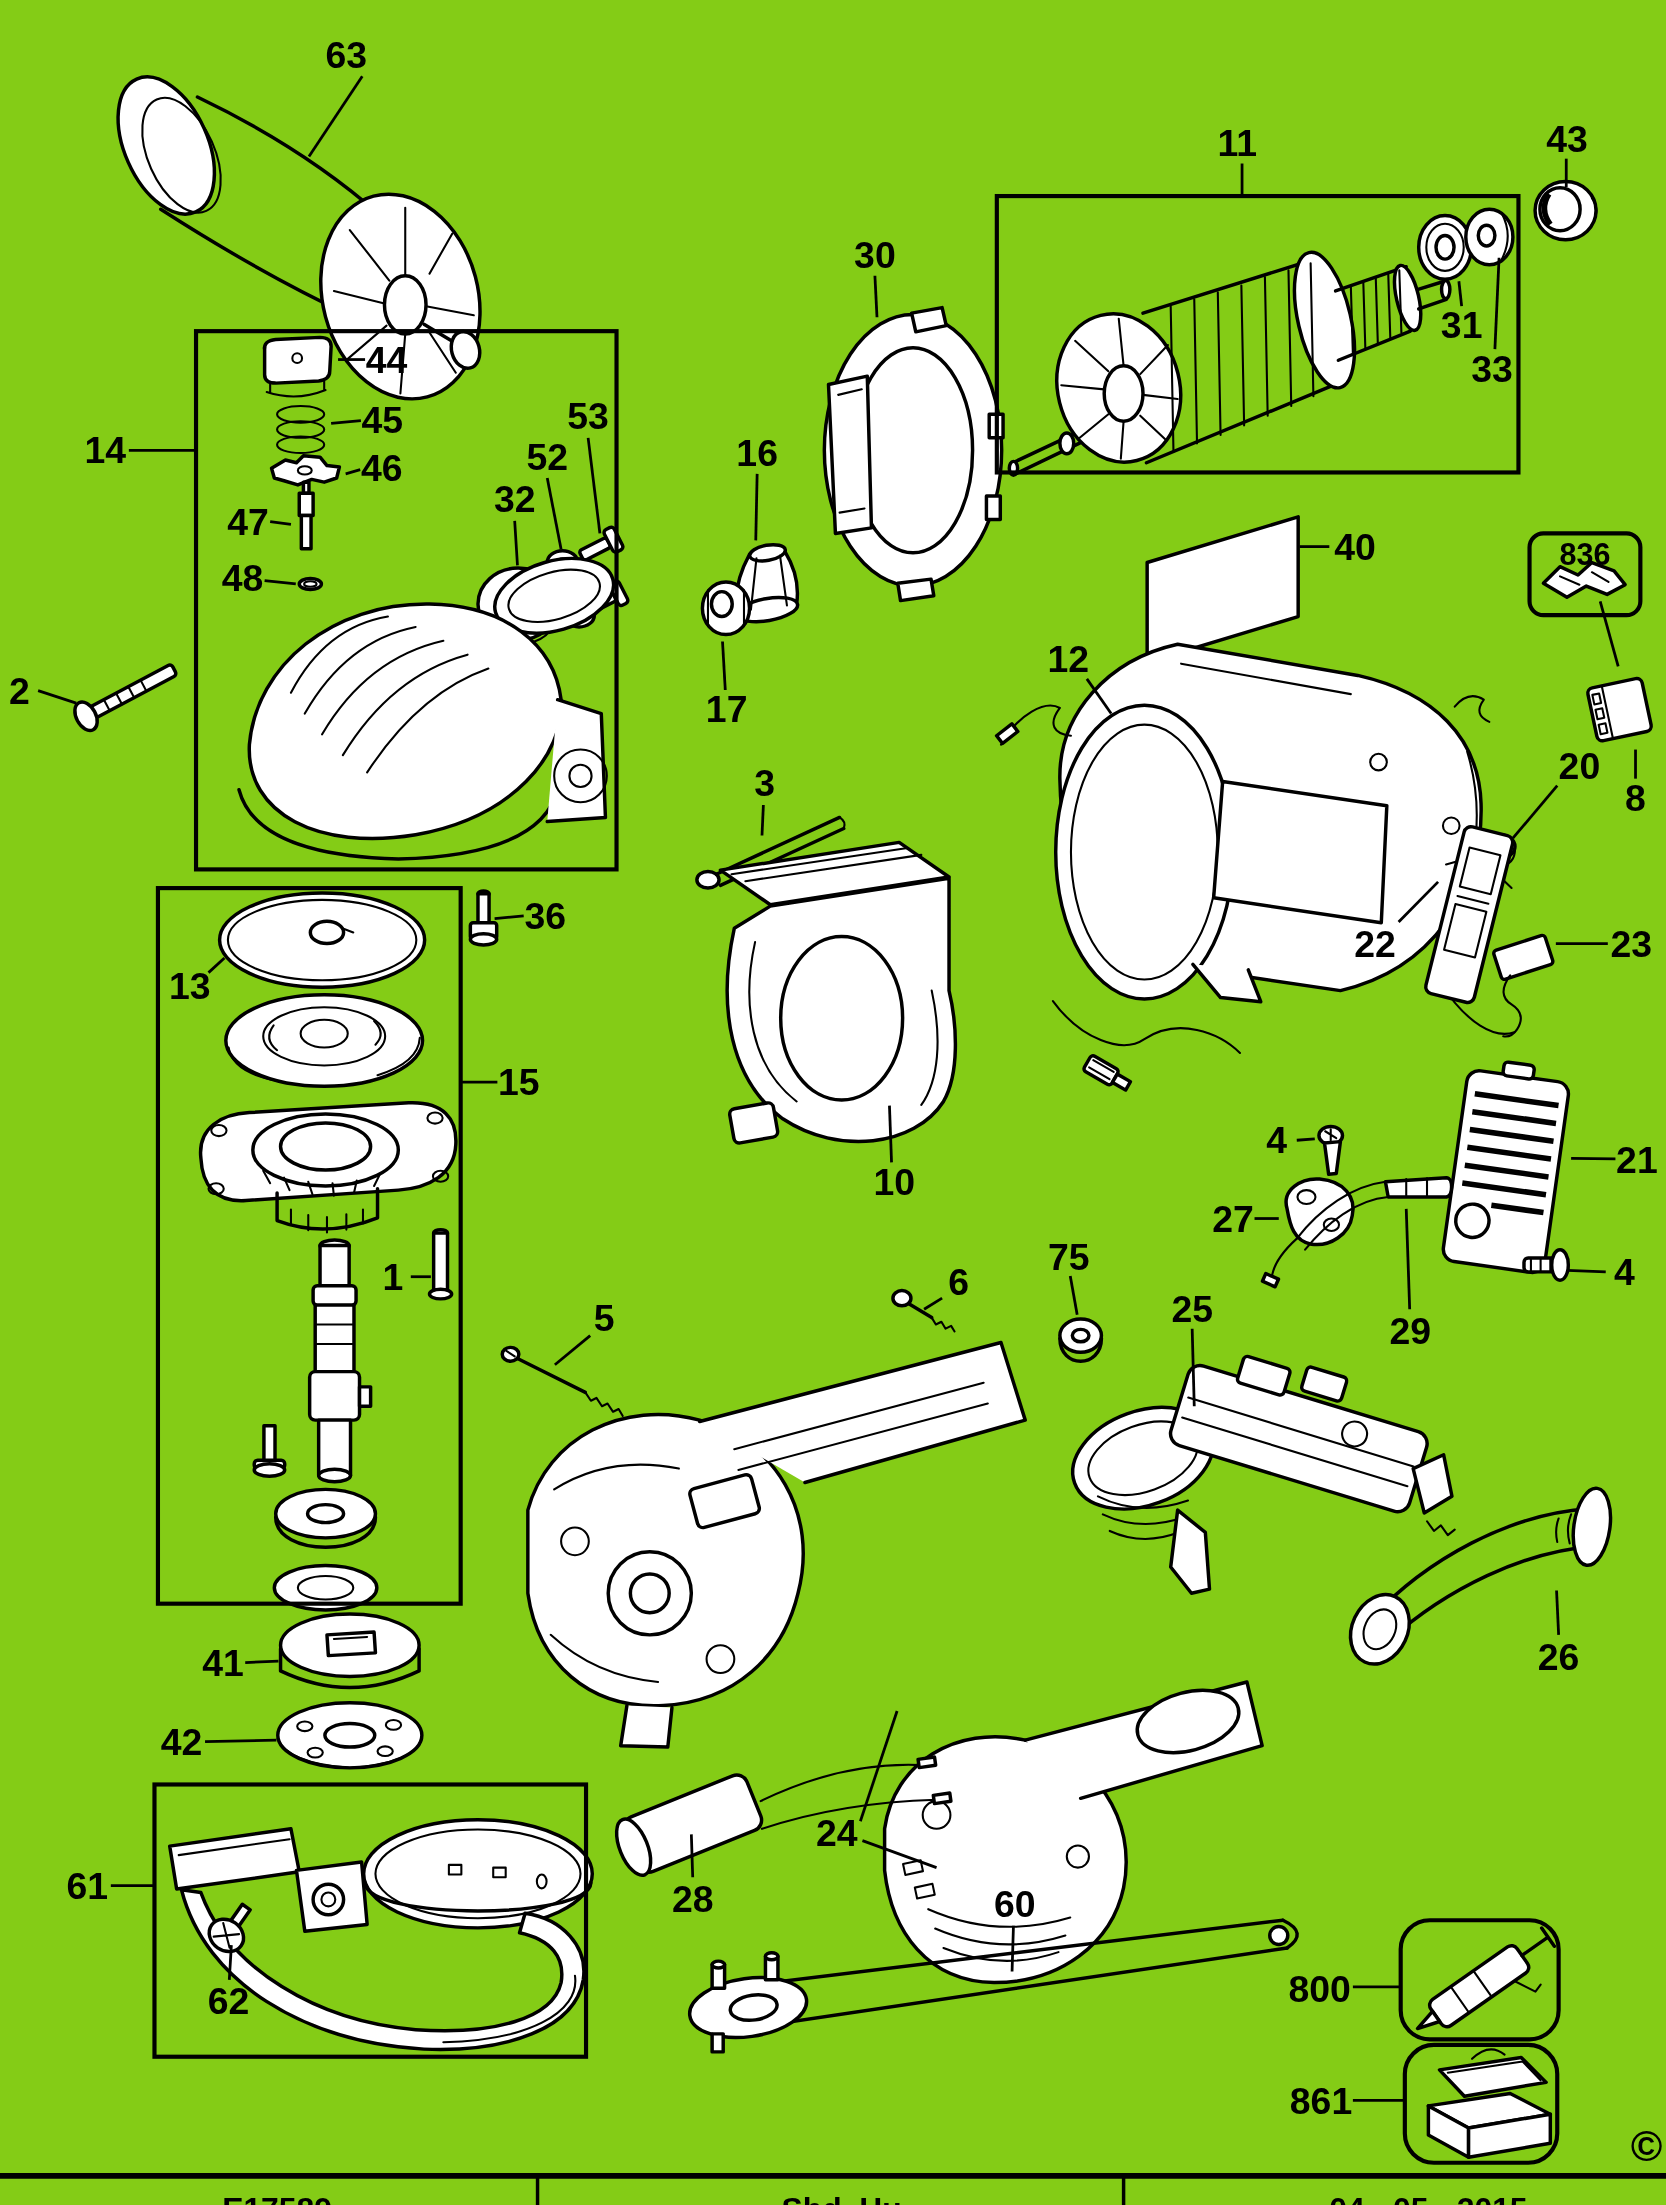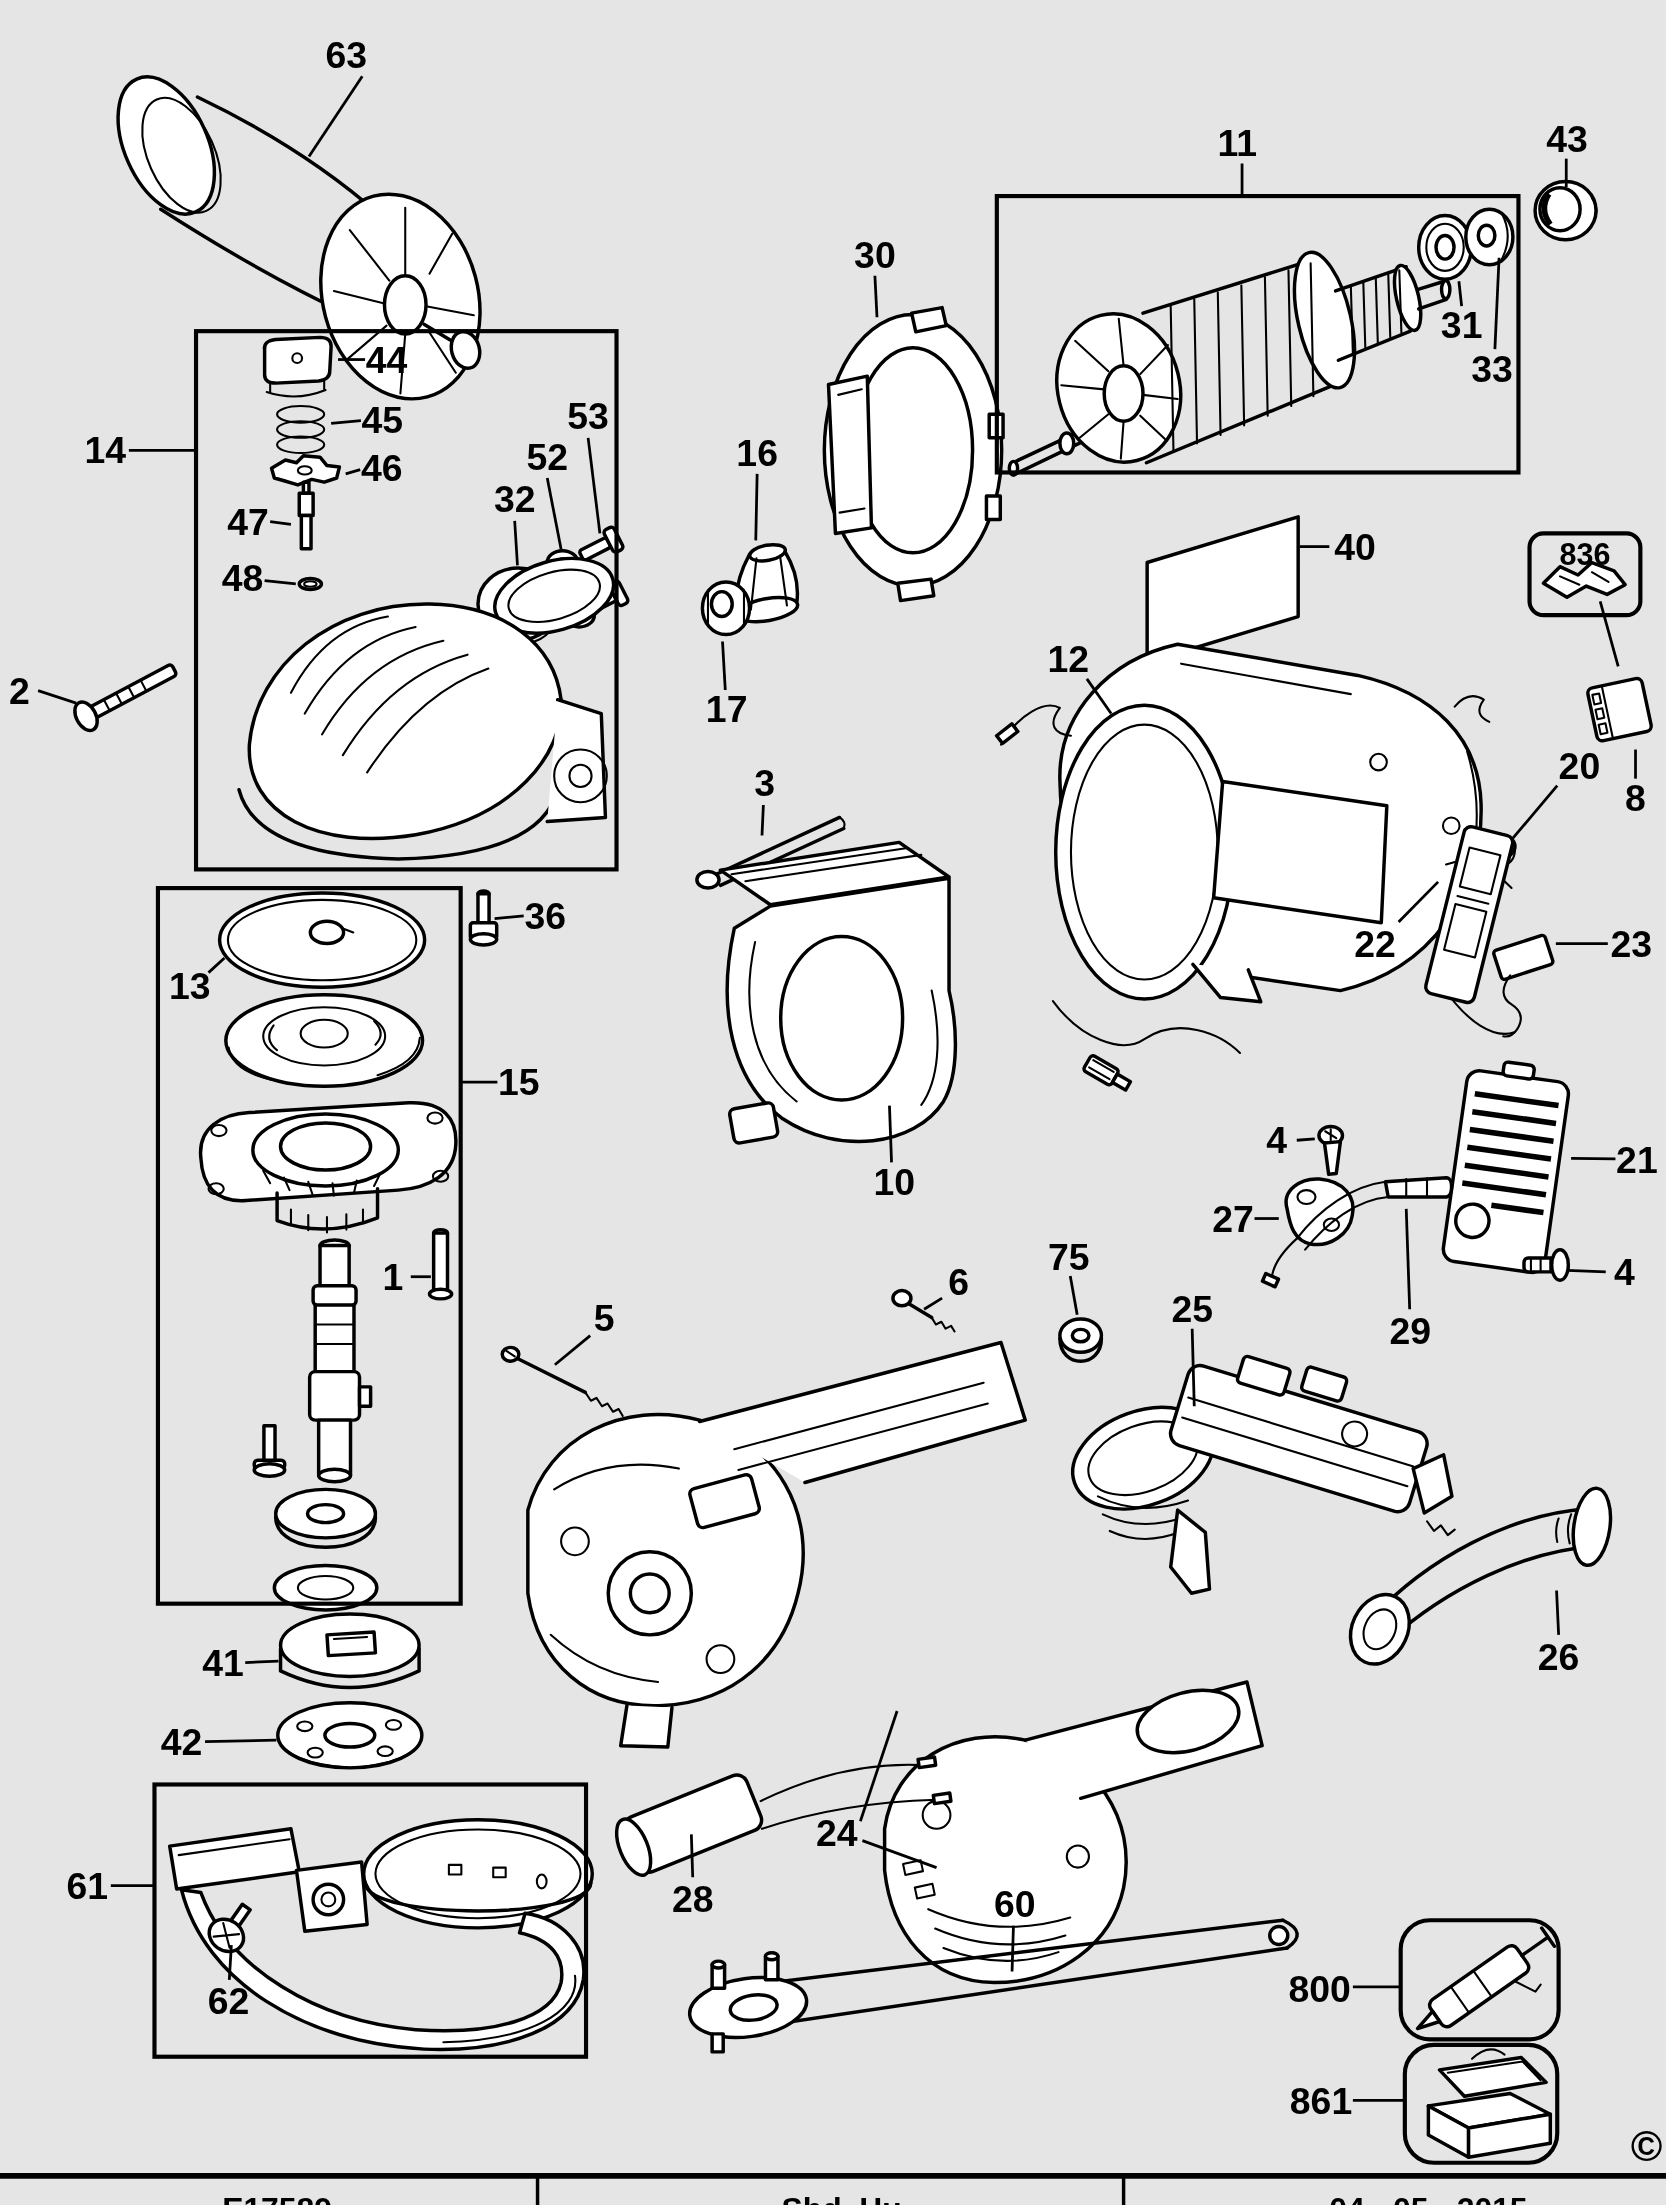--- a/index.html
+++ b/index.html
@@ -1,16 +1,16 @@
 <!DOCTYPE html>
 <html style="font-size:11px"><head>
 <meta charset="utf-8">
 <style>
   html,body{margin:0;padding:0;background:#fff;}
-  .page{width:1666px;height:2205px;position:relative;background:#e5e5e5;overflow:hidden;}
+  .page{width:1666px;height:2205px;position:relative;background:#84cc16;overflow:hidden;}
   svg{display:block;}
   svg .o{fill:#ffffff;stroke:#000000;stroke-width:5;stroke-linejoin:round;stroke-linecap:round;}
   svg .t{fill:none;stroke:#000000;stroke-width:3;stroke-linejoin:round;stroke-linecap:round;}
   svg .h{fill:none;stroke:#000000;stroke-width:5;stroke-linejoin:round;stroke-linecap:round;}
   svg .thick{fill:none;stroke:#000000;stroke-width:8;}
   text{font-family:"Liberation Sans","DejaVu Sans",sans-serif;font-weight:bold;fill:#000;}
   .footer-text{font-size:46px;}
 </style>
 </head>
 <body>

